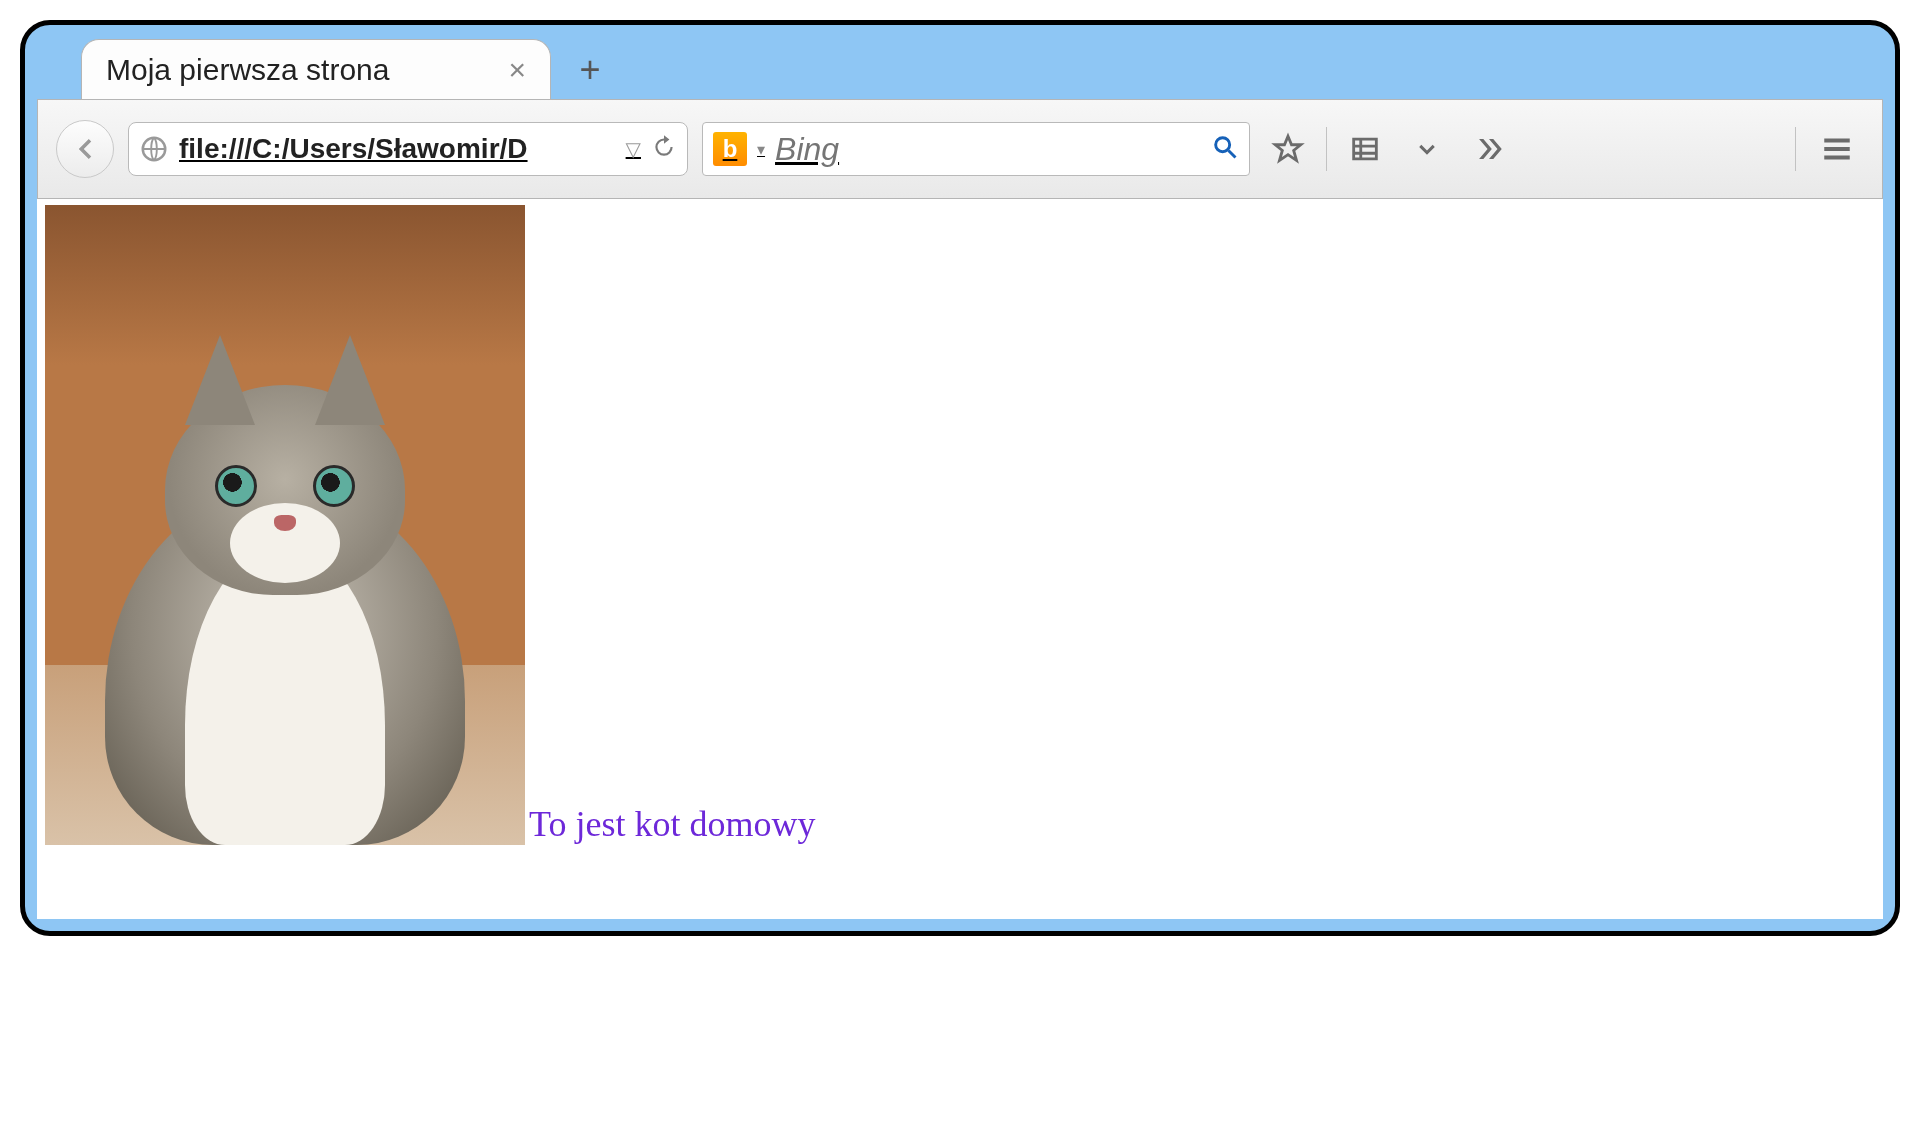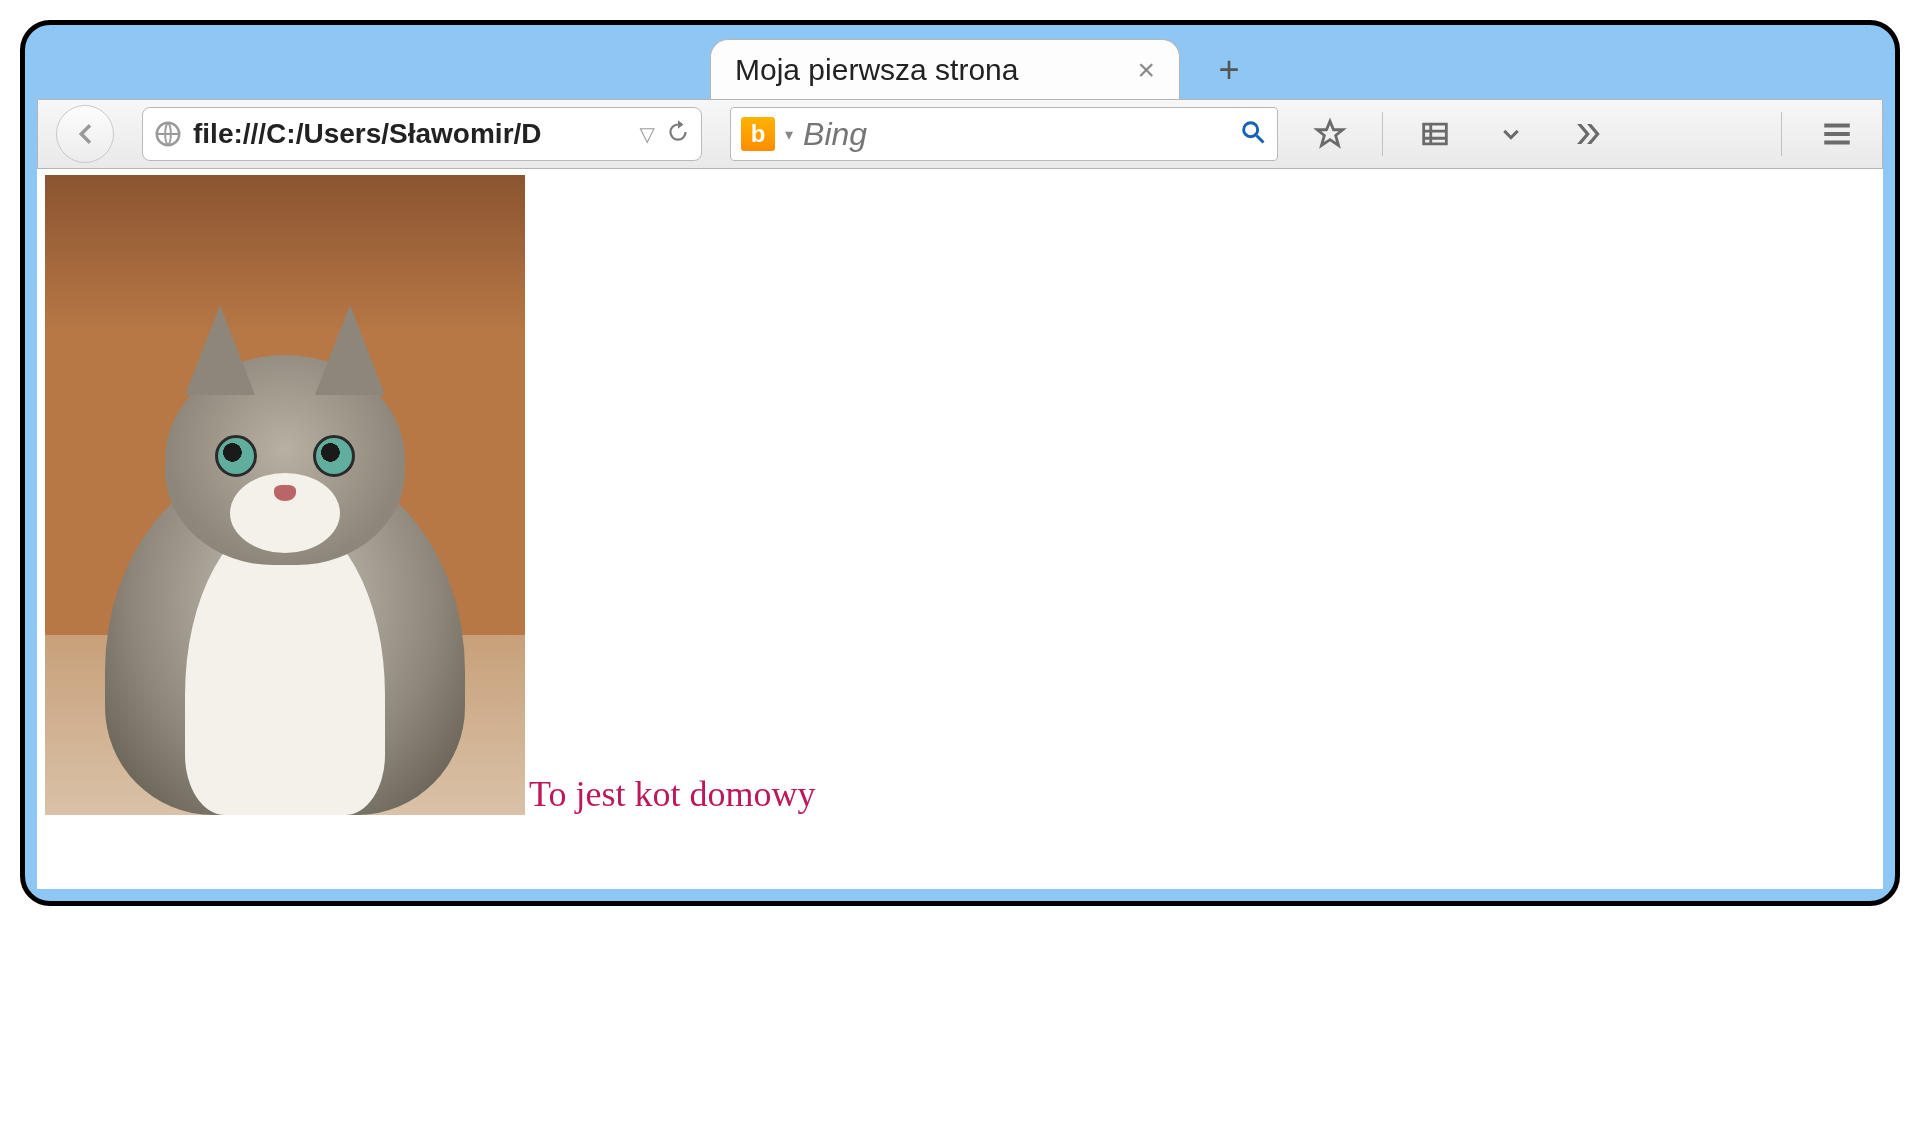--- a/index.html
+++ b/index.html
@@ -22,22 +22,21 @@
     padding: 12px;
   }
   .browser {
     background: #8ec6f4;
   }
   .tabstrip {
     display: flex;
     align-items: flex-end;
     height: 62px;
     padding-left: 44px;
-    gap: 14px;
-    justify-content: center;
+    gap: 4px;
   }
   .tab {
     background: #fdfdfd;
     border-top-left-radius: 18px;
     border-top-right-radius: 18px;
     border: 1px solid #b5b5b5;
     border-bottom: none;
     height: 60px;
     min-width: 470px;
     display: flex;
@@ -63,25 +62,26 @@
     font-size: 36px;
     color: #555;
     cursor: pointer;
     margin-left: 10px;
     margin-bottom: 4px;
   }
   .toolbar {
     background: linear-gradient(#f7f7f7, #e9e9e9);
     border: 1px solid #b5b5b5;
     border-top: 1px solid #b5b5b5;
-    height: 70px;
+    height: 100px;
     display: flex;
     align-items: center;
     padding: 0 18px;
-    gap: 28px;
+    gap: 14px;
+    text-decoration: underline;
   }
   .nav-btn {
     width: 58px; height: 58px;
     border-radius: 50%;
     border: 1px solid #c9c9c9;
     background: linear-gradient(#fdfdfd,#ececec);
     display: flex; align-items: center; justify-content: center;
     color: #9a9a9a;
     cursor: pointer;
   }
@@ -168,21 +168,21 @@
   .cat-img {
     width: 480px;
     height: 640px;
     display: inline-block;
     vertical-align: bottom;
   }
   .caption {
     display: inline;
     font-family: "Times New Roman", serif;
     font-size: 36px;
-    color: #be185d;
+    color: #6d28d9;
     margin-left: 4px;
     text-align: right;
   }
   
   .cat-img { position: relative; overflow: hidden; background: #b87846; }
   .couch-top { position:absolute; top:0; left:0; right:0; height:160px; background:linear-gradient(#8a5530,#b87846); }
   .couch-bottom { position:absolute; bottom:0; left:0; right:0; height:180px; background:linear-gradient(#c8a07a,#d9c2a8); }
   .cat-body {
     position:absolute; bottom:0; left:50%; transform:translateX(-50%);
     width:360px; height:360px;

